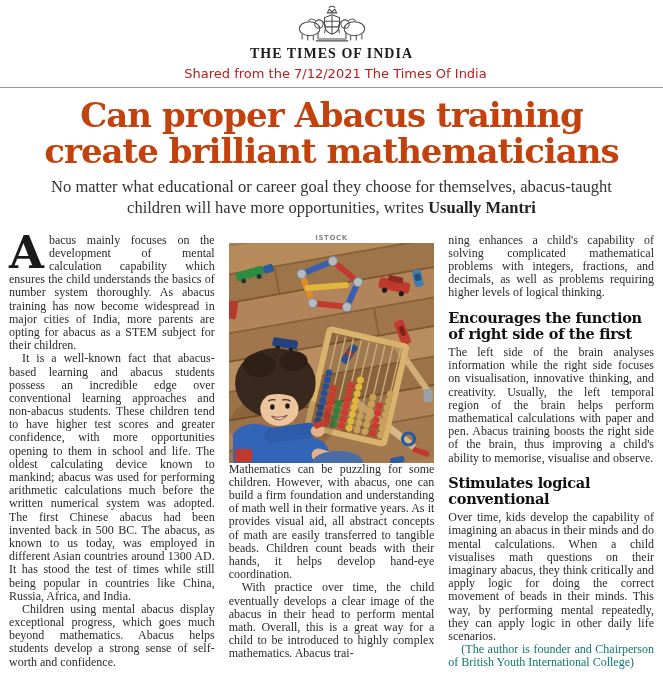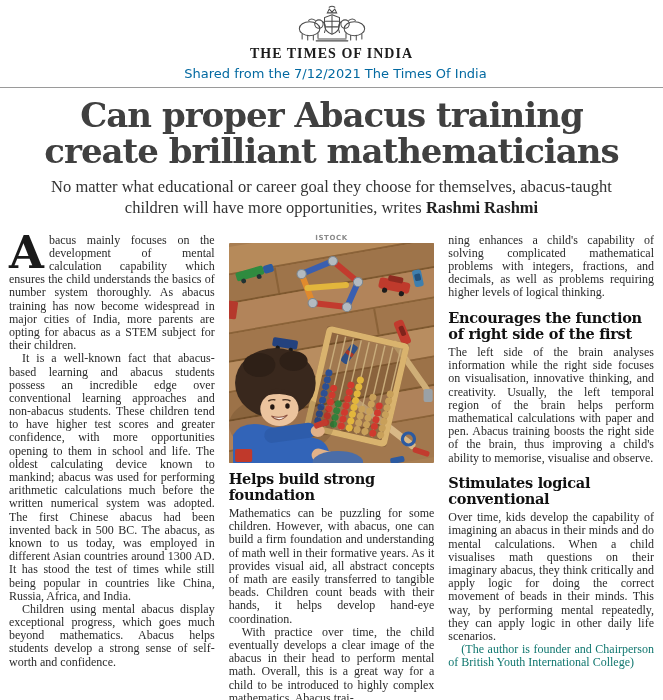--- a/index.html
+++ b/index.html
@@ -8,27 +8,27 @@
     font-family:"Liberation Serif",serif;color:#2b2b2b;overflow:hidden;
   }
   
   .masthead{text-align:center;padding-top:5px;}
   .crest{display:block;margin:0 auto;width:84px;height:40px;}
   .brand{
     font-family:"Liberation Serif",serif;font-weight:bold;font-size:14px;
     letter-spacing:1px;color:#1c1c1c;margin-top:1px;
   }
   .shared{
-    font-family:"DejaVu Sans",sans-serif;font-size:13px;color:#0369a1;
+    font-family:"DejaVu Sans",sans-serif;font-size:13px;color:#b91c1c;
     margin-top:4px;padding-bottom:6px;padding-left:8px;
   }
   .rule{border:none;border-top:1px solid #9a9a9a;margin:0;}
   
   .headline{
-    font-family:"DejaVu Serif",serif;font-weight:700;color:#404040;
+    font-family:"DejaVu Serif",serif;font-weight:700;color:#c2410c;
     font-size:34px;line-height:1.06;text-align:center;letter-spacing:-1px;
     margin:9px 6px 8px 6px;
   }
   .headline span{display:block;}
   .subhead{
     text-align:center;font-size:16.5px;line-height:1.26;color:#333333;
     margin:0 24px 11px 24px;
   }
   .subhead .author{font-weight:bold;color:#222;}
   
@@ -86,21 +86,21 @@
     <div class="brand">THE TIMES OF INDIA</div>
     <div class="shared">Shared from the 7/12/2021 The Times Of India</div>
   </div>
   <hr class="rule">
 
   <h1 class="headline">
       <span>Can proper Abacus training</span>
       <span>create brilliant mathematicians</span>
     </h1>
 
-  <div class="subhead"><span>No matter what educational or career goal they choose for themselves, abacus-taught children will have more opportunities, writes </span><span class="author">Rashmi Rashmi</span></div>
+  <div class="subhead"><span>No matter what educational or career goal they choose for themselves, abacus-taught children will have more opportunities, writes </span><span class="author">Usually Mantri</span></div>
 
   <div class="cols">
 
     <div class="col">
       <p><span class="dropcap">A</span><span>bacus mainly focuses on the development of mental calculation capability which ensures the child understands the basics of number system thoroughly. As abacus training has now become widespread in major cities of India, more parents are opting for abacus as a STEM subject for their children.</span></p>
       <p class="indent">It is a well-known fact that abacus-based learning and abacus students possess an incredible edge over conventional learning approaches and non-abacus students. These children tend to have higher test scores and greater confidence, with more opportunities opening to them in school and life. The oldest calculating device known to mankind; abacus was used for performing arithmetic calculations much before the written numerical system was adopted. The first Chinese abacus had been invented back in 500 BC. The abacus, as known to us today, was employed in different Asian countries around 1300 AD. It has stood the test of times while still being popular in countries like China, Russia, Africa, and India.</p>
       <p class="indent">Children using mental abacus display exceptional progress, which goes much beyond mathematics. Abacus helps students develop a strong sense of self-worth and confidence.</p>
     </div>
 
     <div class="col">
@@ -302,21 +302,20 @@
 
         <ellipse cx="108" cy="219" rx="25" ry="11" fill="#4a6da8"></ellipse>
 
         <rect x="6" y="206" width="17" height="13" rx="2" fill="#c0392b"></rect>
         <circle cx="178" cy="196" r="6" fill="none" stroke="#2c5aa0" stroke-width="3.2"></circle>
         <rect x="182" y="206" width="17" height="5.5" rx="2" fill="#c23b2e" transform="rotate(18 190 209)"></rect>
         <rect x="193" y="146" width="9" height="13" rx="2" fill="#9aa1a6"></rect>
         <rect x="160" y="214" width="14" height="6" rx="2" fill="#2c5aa0" transform="rotate(-12 167 217)"></rect>
       </svg>
 
-      <div class="colhead first">Helps build strong foundation</div>
       <p>Mathematics can be puzzling for some children. However, with abacus, one can build a firm foundation and understanding of math well in their formative years. As it provides visual aid, all abstract concepts of math are easily transferred to tangible beads. Children count beads with their hands, it helps develop hand-eye coordination.</p>
       <p class="indent">With practice over time, the child eventually develops a clear image of the abacus in their head to perform mental math. Overall, this is a great way for a child to be introduced to highly complex mathematics. Abacus trai-</p>
     </div>
 
     <div class="col">
       <p>ning enhances a child's capability of solving complicated mathematical problems with integers, fractions, and decimals, as well as problems requiring higher levels of logical thinking.</p>
       <div class="colhead">Encourages the function of right side of the first</div>
       <p>The left side of the brain analyses information while the right side focuses on visualisation, innovative thinking, and creativity. Usually, the left temporal region of the brain helps perform mathematical calculations with paper and pen. Abacus training boosts the right side of the brain, thus improving a child's ability to memorise, visualise and observe.</p>
       <div class="colhead">Stimulates logical conventional</div>
       <p>Over time, kids develop the capability of imagining an abacus in their minds and do mental calculations. When a child visualises math questions on their imaginary abacus, they think critically and apply logic for doing the correct movement of beads in their minds. This way, by performing mental repeatedly, they can apply logic in other daily life scenarios.</p>

